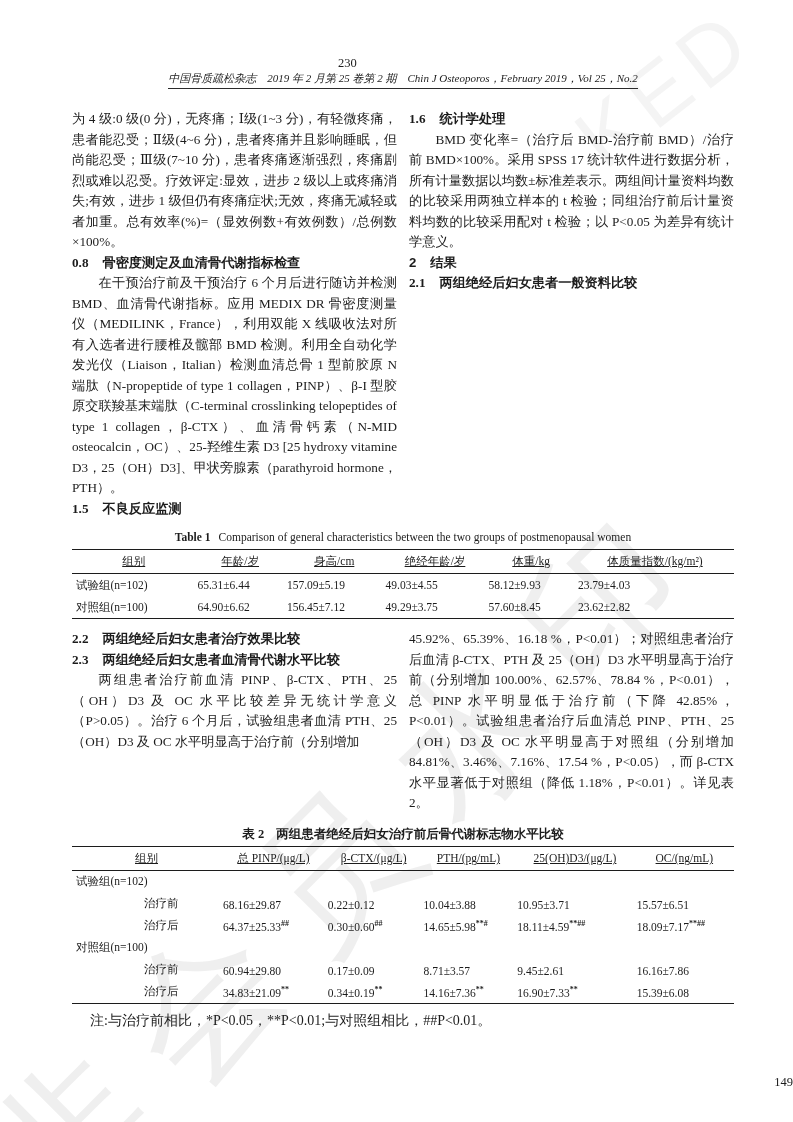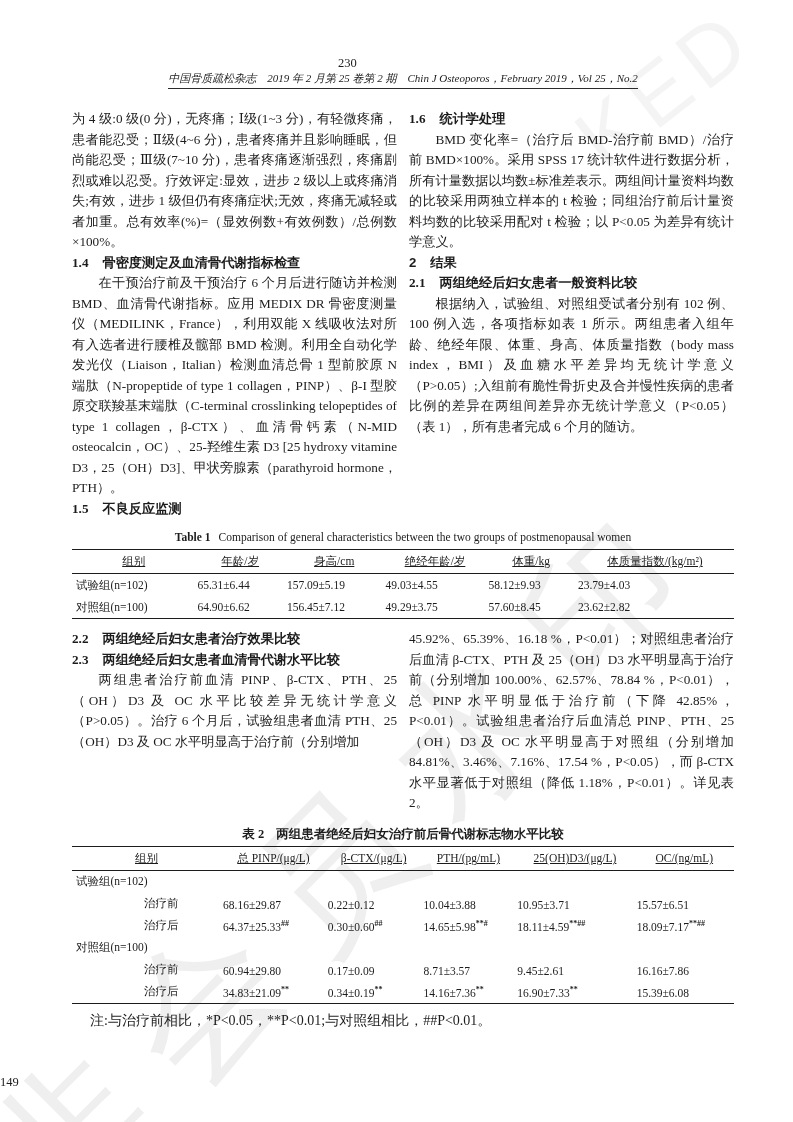--- a/index.html
+++ b/index.html
@@ -112,22 +112,22 @@
   table.sci td.grp{text-align:left;padding-left:4px;}
   table.sci td.sub{text-align:left;padding-left:72px;}
   table.sci sup{font-size:8px;font-weight:bold;}
   .t-note{
     font-size:14px;
     margin:8px 0 0 18px;
   }
   
   .pg-footer{
     position:absolute;
-    left:0;right:0;bottom:32px;
-    text-align:left;
+    left:13px;right:0;bottom:32px;
+    text-align:right;
     font-size:12.5px;
   }
 </style>
 </head>
 <body>
 
 <div class="page">
 
   <div class="wm-diagonal">非会员水印</div>
   <div class="wm-corner">KED</div>
@@ -135,30 +135,29 @@
   <div class="content">
 
     <div class="pg-header">
       <div class="pageno">230</div>
       <div class="journal">中国骨质疏松杂志　2019 年 2 月第 25 卷第 2 期　Chin J Osteoporos，February 2019，Vol 25，No.2</div>
     </div>
 
     <div class="cols">
       <div class="col">
         <p>为 4 级:0 级(0 分)，无疼痛；Ⅰ级(1~3 分)，有轻微疼痛，患者能忍受；Ⅱ级(4~6 分)，患者疼痛并且影响睡眠，但尚能忍受；Ⅲ级(7~10 分)，患者疼痛逐渐强烈，疼痛剧烈或难以忍受。疗效评定:显效，进步 2 级以上或疼痛消失;有效，进步 1 级但仍有疼痛症状;无效，疼痛无减轻或者加重。总有效率(%)=（显效例数+有效例数）/总例数×100%。</p>
-        <p class="h-sub"><span class="no">1.4</span><span>骨密度测定及血清骨代谢指标检查</span></p>
+        <p class="h-sub"><span class="no">0.8</span><span>骨密度测定及血清骨代谢指标检查</span></p>
         <p class="indent">在干预治疗前及干预治疗 6 个月后进行随访并检测 BMD、血清骨代谢指标。应用 MEDIX DR 骨密度测量仪（MEDILINK，France），利用双能 X 线吸收法对所有入选者进行腰椎及髋部 BMD 检测。利用全自动化学发光仪（Liaison，Italian）检测血清总骨 1 型前胶原 N 端肽（N-propeptide of type 1 collagen，PINP）、β-I 型胶原交联羧基末端肽（C-terminal crosslinking telopeptides of type 1 collagen，β-CTX）、血清骨钙素（N-MID osteocalcin，OC）、25-羟维生素 D3 [25 hydroxy vitamine D3，25（OH）D3]、甲状旁腺素（parathyroid hormone，PTH）。</p>
         <p class="h-sub"><span class="no">1.5</span><span>不良反应监测</span></p>
       </div>
       <div class="col">
         <p class="h-sub"><span class="no">1.6</span><span>统计学处理</span></p>
         <p class="indent">BMD 变化率=（治疗后 BMD-治疗前 BMD）/治疗前 BMD×100%。采用 SPSS 17 统计软件进行数据分析，所有计量数据以均数±标准差表示。两组间计量资料均数的比较采用两独立样本的 t 检验；同组治疗前后计量资料均数的比较采用配对 t 检验；以 P&lt;0.05 为差异有统计学意义。</p>
         <p class="h-sec"><span class="no">2</span><span>结果</span></p>
         <p class="h-sub"><span class="no">2.1</span><span>两组绝经后妇女患者一般资料比较</span></p>
-        <p class="indent">根据纳入，试验组、对照组受试者分别有 102 例、100 例入选，各项指标如表 1 所示。两组患者入组年龄、绝经年限、体重、身高、体质量指数（body mass index，BMI）及血糖水平差异均无统计学意义（P&gt;0.05）;入组前有脆性骨折史及合并慢性疾病的患者比例的差异在两组间差异亦无统计学意义（P&lt;0.05）（表 1），所有患者完成 6 个月的随访。</p>
       </div>
     </div>
 
     <div class="tablewrap">
       <div class="t-title-en"><span class="tno">Table 1</span><span>Comparison of general characteristics between the two groups of postmenopausal women</span></div>
       <table class="sci">
         <thead>
           <tr>
             <th>组别</th>
             <th>年龄/岁</th>

